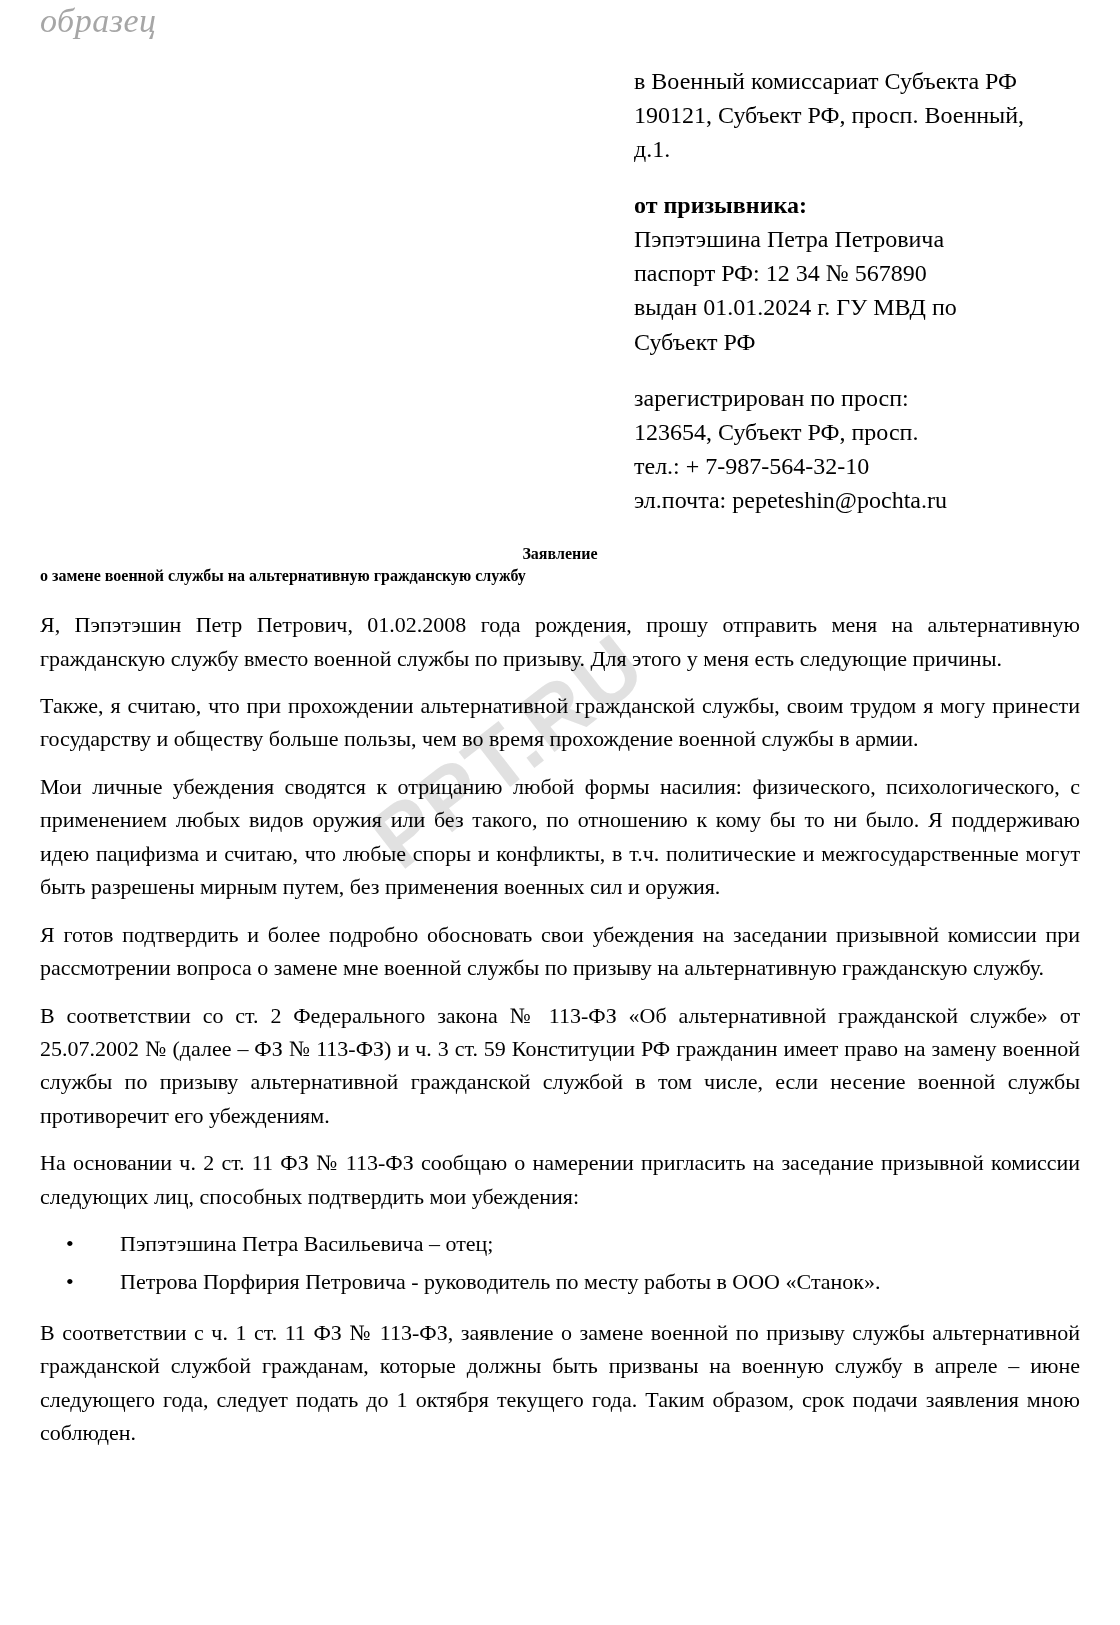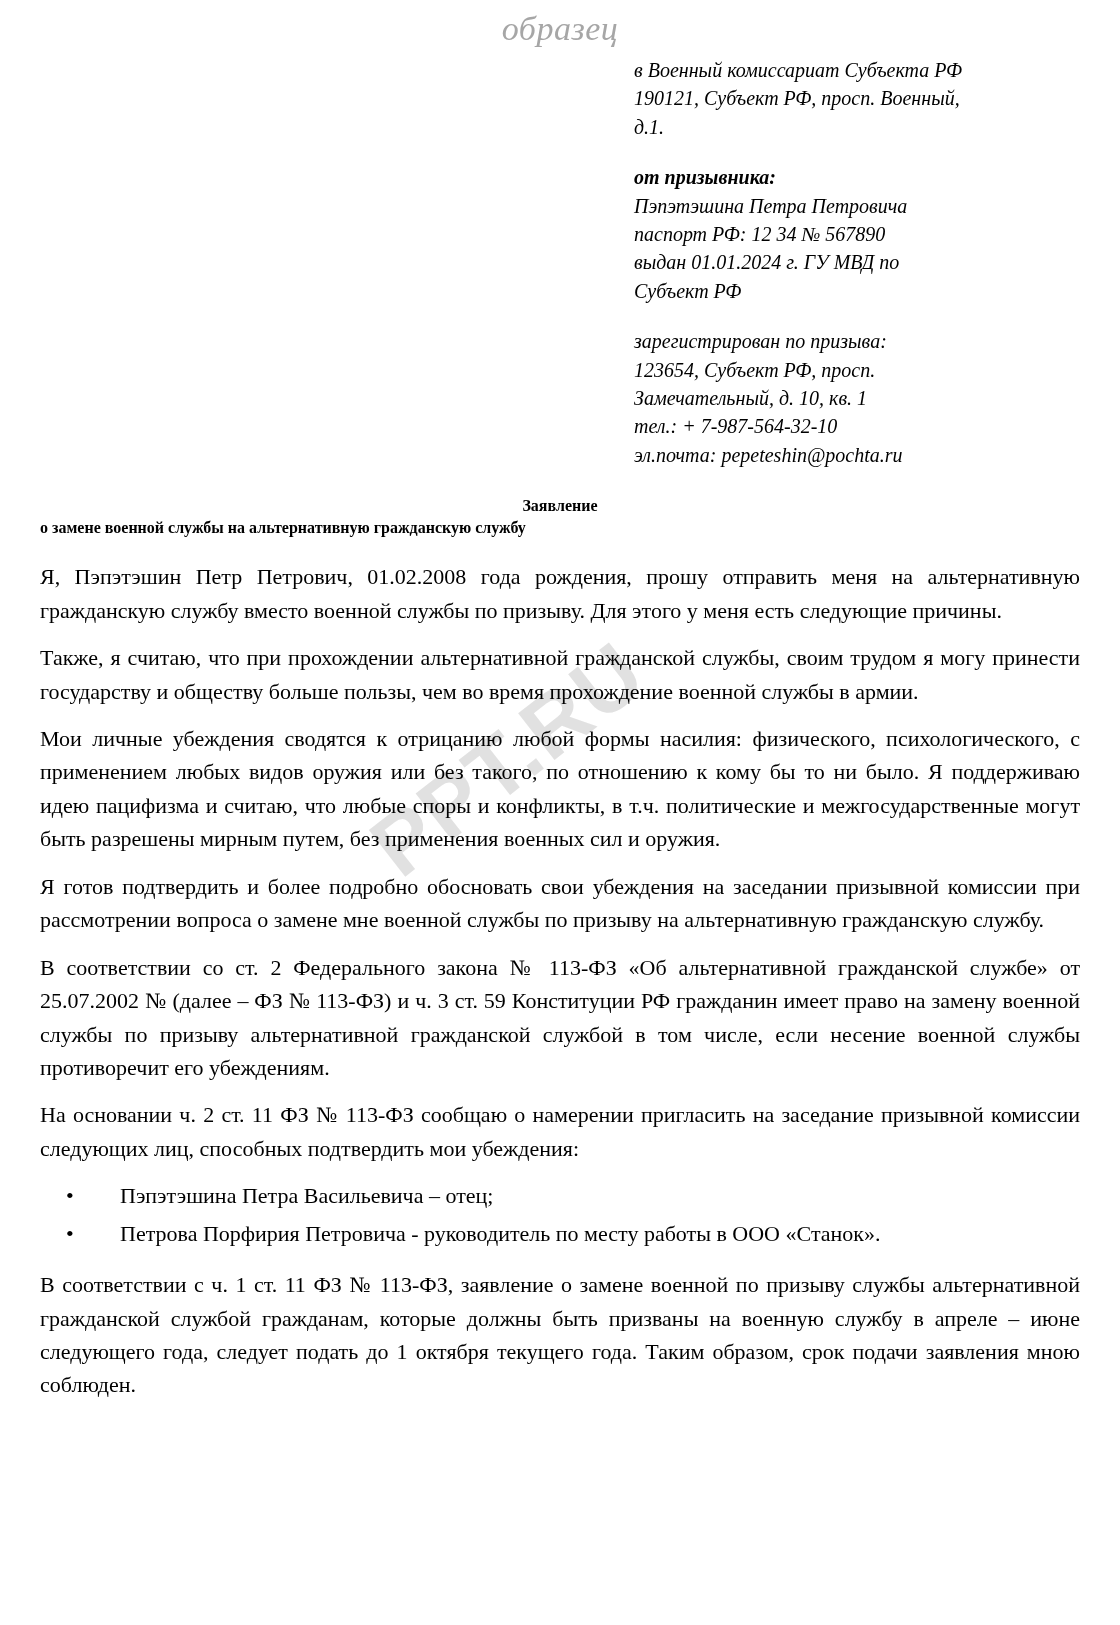--- a/index.html
+++ b/index.html
@@ -49,35 +49,33 @@
     white-space: nowrap;
   }
 
   .content { position: relative; z-index: 2; }
 
   
   .sample-label {
     font-style: italic;
     font-size: 34px;
     color: #a6a6a6;
-    text-align: center;
-    margin: 8px;
+    margin: 0;
     padding-top: 2px;
     letter-spacing: .5px;
     font-family: "Liberation Serif", "DejaVu Serif", serif;
   }
 
   
   .addr-block {
     margin-left: 594px;
     width: 400px;
-    font-size: 20px;
+    font-size: 24px;
     line-height: 1.42;
-    margin-top: 8px;
-    font-style: italic;
+    margin-top: 24px;
   }
   .addr-block p { margin: 0; }
   .addr-group { margin-bottom: 0; }
   .addr-gap { height: 22px; }
   .addr-bold { font-weight: bold; }
 
   
   .doc-title {
     text-align: center;
     font-weight: bold;
@@ -151,23 +149,22 @@
         <p class="addr-bold">от призывника:</p>
         <p>Пэпэтэшина Петра Петровича</p>
         <p>паспорт РФ: 12 34 № 567890</p>
         <p>выдан 01.01.2024 г. ГУ МВД по</p>
         <p>Субъект РФ</p>
       </div>
 
       <div class="addr-gap"></div>
 
       <div class="addr-group">
-        <p>зарегистрирован по призыва:</p>
+        <p>зарегистрирован по просп:</p>
         <p>123654, Субъект РФ, просп.</p>
-        <p>Замечательный, д. 10, кв. 1</p>
         <p>тел.: + 7-987-564-32-10</p>
         <p>эл.почта: pepeteshin@pochta.ru</p>
       </div>
 
     </div>
 
     <h1 class="doc-title">Заявление</h1>
     <h2 class="doc-subtitle">о замене военной службы  на альтернативную гражданскую службу</h2>
 
     <div class="body-area">

